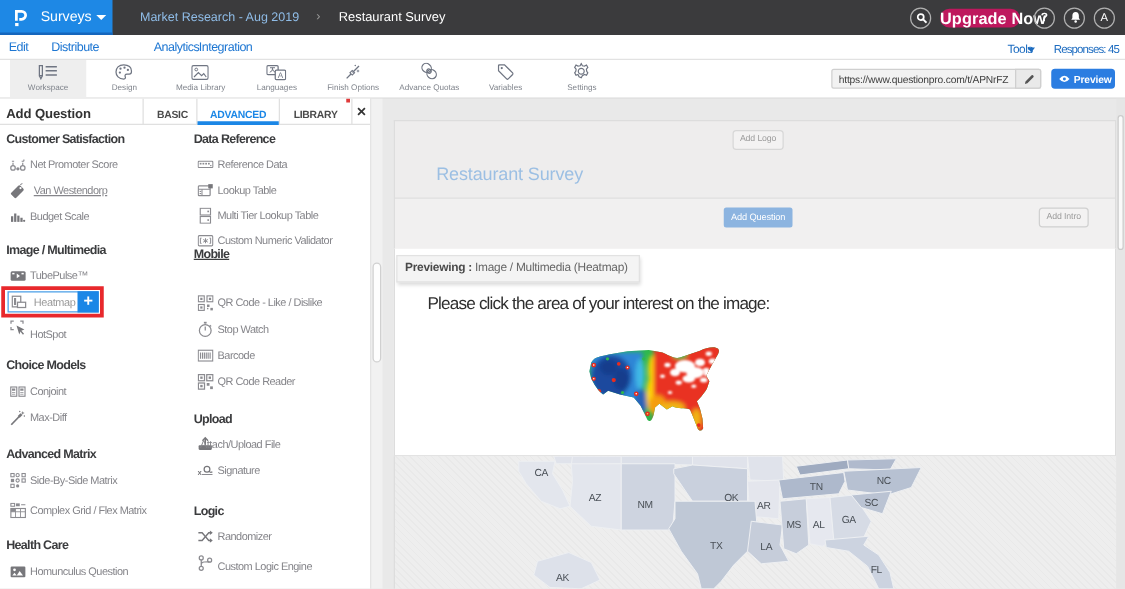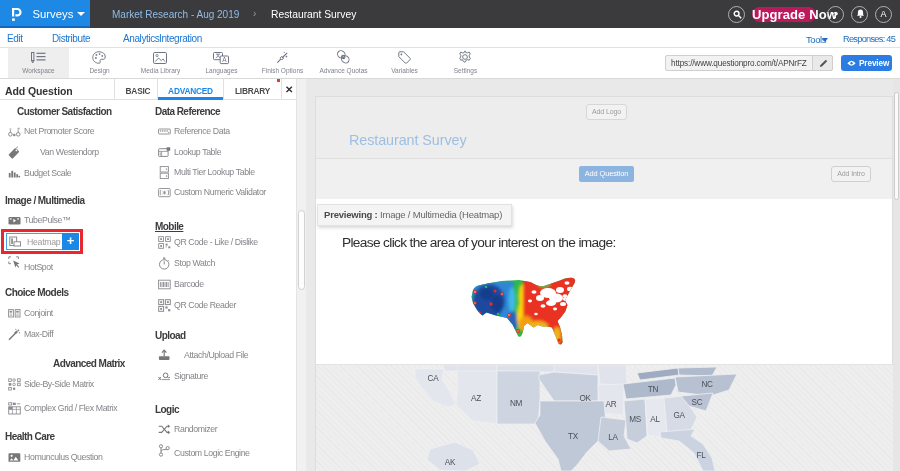--- a/index.html
+++ b/index.html
@@ -33,21 +33,21 @@
 <div class="abs" style="left:827px;top:5.5px;width:17px;height:17px;border:1.4px solid #b0b0b0;border-radius:50%;color:#fff;font-size:9.5px;font-weight:bold;text-align:center;line-height:15px;">?</div>
 <div class="abs" style="left:851px;top:5.5px;width:17px;height:17px;border:1.4px solid #b0b0b0;border-radius:50%;"></div>
 <svg class="abs" style="left:855.5px;top:9px;" width="9" height="10" viewBox="0 0 9 10">
     <path d="M4.5 0.5 C2.8 0.5 1.9 1.8 1.9 3.6 L1.9 5.4 L1 6.8 L8 6.8 L7.1 5.4 L7.1 3.6 C7.1 1.8 6.2 0.5 4.5 0.5 Z" fill="#fff"></path>
     <circle cx="4.5" cy="8.1" r="1" fill="#fff"></circle>
   </svg>
 <div class="abs" style="left:875px;top:5.5px;width:17px;height:17px;border:1.4px solid #b0b0b0;border-radius:50%;color:#fff;font-size:9px;text-align:center;line-height:15.5px;">A</div>
 
 <div class="abs" style="left:0;top:28px;width:900px;height:20px;background:#fff;border-bottom:1px solid #e2e2e2;"></div>
 <div class="abs" style="left:7px;top:33px;color:#1d76d2;font-size:10px;letter-spacing:-0.4px;border-bottom:1.5px solid #1d76d2;padding-bottom:12px;">Edit</div>
-<div class="abs" style="left:52px;top:33px;color:#1d76d2;font-size:10px;letter-spacing:-0.4px;">Distribute</div>
+<div class="abs" style="left:41px;top:33px;color:#1d76d2;font-size:10px;letter-spacing:-0.4px;">Distribute</div>
 <div class="abs" style="left:103px;top:33px;color:#1d76d2;font-size:10px;letter-spacing:-0.4px;margin-left:20px;">Analytics</div>
 <div class="abs" style="left:159px;top:33px;color:#1d76d2;font-size:10px;letter-spacing:-0.4px;">Integration</div>
 <div class="abs" style="left:796px;top:33.5px;color:#1d6cc0;font-size:9.5px;letter-spacing:-0.4px;margin-left:10px;">Tools</div>
 <div class="abs" style="left:822px;top:37.5px;width:0;height:0;border-left:3.5px solid transparent;border-right:3.5px solid transparent;border-top:4px solid #1d6cc0;"></div>
 <div class="abs" style="left:843px;top:33.5px;color:#1d6cc0;font-size:9.2px;letter-spacing:-0.7px;">Responses: 45</div>
 
 <div class="abs" style="left:0;top:48px;width:900px;height:31px;background:#fff;border-bottom:1px solid #d9d9d9;"></div>
 <div class="abs" style="left:8px;top:48px;width:61px;height:30px;background:#eeeeee;"></div>
 
 <svg class="abs" style="left:30px;top:52px" width="17" height="12" viewBox="0 0 17 12">
@@ -128,34 +128,34 @@
 <div class="abs" style="left:277px;top:79px;width:3px;height:3px;background:#e03a3a;"></div>
 <div class="abs" style="left:117px;top:85.5px;width:42px;text-align:center;color:#4a4a4a;font-size:8.3px;font-weight:bold;letter-spacing:-0.2px;">BASIC</div>
 <div class="abs" style="left:158px;top:85.5px;width:65px;text-align:center;color:#1b87e6;font-size:8.3px;font-weight:bold;letter-spacing:-0.2px;">ADVANCED</div>
 <div class="abs" style="left:158px;top:97px;width:65px;height:3px;background:#1b87e6;"></div>
 <div class="abs" style="left:224px;top:85.5px;width:57px;text-align:center;color:#4a4a4a;font-size:8.3px;font-weight:bold;letter-spacing:-0.2px;">LIBRARY</div>
 <div class="abs" style="left:285px;top:84px;color:#333;font-size:10px;font-weight:bold;">✕</div>
 
 <div class="abs" style="left:296px;top:79px;width:10px;height:392px;background:#f1f1f1;border-left:1px solid #e4e4e4;"></div>
 <div class="abs" style="left:297.5px;top:210px;width:7px;height:80px;background:#fdfdfd;border:1px solid #d0d0d0;border-radius:4px;"></div>
 
-<div class="abs hd" style="left:17px;top:105.5px;">Customer Satisfaction</div>
+<div class="abs hd" style="left:5px;top:105.5px;">Customer Satisfaction</div>
 <svg class="abs" style="left:8px;top:125.0px" width="13" height="13" viewBox="0 0 13 13">
     <circle cx="2.4" cy="9.3" r="1.8" fill="none" stroke="#8b8b90" stroke-width="1"></circle>
     <circle cx="6.3" cy="10" r="1.3" fill="#8b8b90"></circle>
     <circle cx="10.2" cy="9.3" r="1.8" fill="none" stroke="#8b8b90" stroke-width="1"></circle>
     <path d="M2.4 7.5 V5.2 M1.5 4 h1.8 M10.2 7.5 V5.2 M9.3 4 h1.8 M11.1 4 V2.6" stroke="#8b8b90" stroke-width="0.9" fill="none"></path>
   </svg>
 <div class="abs it" style="left:24px;top:126.0px;">Net Promoter Score</div>
 <svg class="abs" style="left:8px;top:146.0px" width="13" height="13" viewBox="0 0 13 13">
     <path d="M0.8 8.4 L6.6 2.6 Q7.5 1.7 8.4 2.6 L10.6 4.8 Q11.5 5.7 10.6 6.6 L4.8 12.4 Q4.2 12.8 3.6 12.2 L1 9.6 Q0.4 9 0.8 8.4 Z" fill="#77777b"></path>
     <circle cx="8.4" cy="4.4" r="0.9" fill="#fff"></circle>
     <path d="M8.2 1.9 L9.9 0.7" stroke="#8b8b90" stroke-width="0.9" fill="none"></path>
   </svg>
-<div class="abs it" style="left:40px;top:147.0px;">Van Westendorp</div>
+<div class="abs it" style="left:27px;top:147.0px;text-decoration:underline;">Van Westendorp</div>
 <svg class="abs" style="left:8px;top:166.5px" width="13" height="13" viewBox="0 0 13 13">
     <rect x="0.8" y="6" width="1.8" height="4.5" fill="#77777b"></rect>
     <rect x="3.3" y="3.8" width="1.8" height="6.7" fill="#77777b"></rect>
     <rect x="5.8" y="5.5" width="1.8" height="5" fill="#77777b"></rect>
     <rect x="8.3" y="7.2" width="1.8" height="3.3" fill="#77777b"></rect>
     <circle cx="11.3" cy="9.6" r="0.9" fill="#77777b"></circle>
   </svg>
 <div class="abs it" style="left:24px;top:167.5px;">Budget Scale</div>
 <div class="abs hd" style="left:5px;top:194.5px;">Image / Multimedia</div>
 <svg class="abs" style="left:8px;top:214.0px" width="13" height="13" viewBox="0 0 13 13">
@@ -191,21 +191,21 @@
   </svg>
 <div class="abs it" style="left:24px;top:308.0px;">Conjoint</div>
 <svg class="abs" style="left:8px;top:328.0px" width="13" height="13" viewBox="0 0 13 13">
     <path d="M1 11.8 L7.4 5.2" stroke="#77777b" stroke-width="1.4"></path>
     <path d="M7 5.5 L9.2 3.3" stroke="#77777b" stroke-width="2.2"></path>
     <path d="M10.2 0.8 l0.4 1.1 1.1 0.4 -1.1 0.4 -0.4 1.1 -0.4 -1.1 -1.1 -0.4 1.1 -0.4 Z" fill="#77777b"></path>
     <circle cx="11.5" cy="4.8" r="0.6" fill="#77777b"></circle>
     <circle cx="7.8" cy="1.2" r="0.55" fill="#77777b"></circle>
   </svg>
 <div class="abs it" style="left:24px;top:329.0px;">Max-Diff</div>
-<div class="abs hd" style="left:5px;top:358.0px;margin-left:48px;">Advanced Matrix</div>
+<div class="abs hd" style="left:5px;top:358.0px;">Advanced Matrix</div>
 <svg class="abs" style="left:8px;top:377.5px" width="13" height="13" viewBox="0 0 13 13">
     <rect x="0.7" y="0.8" width="2.6" height="2.6" fill="none" stroke="#8b8b90" stroke-width="0.85"></rect>
     <circle cx="6.1" cy="2.1" r="1.3" fill="none" stroke="#8b8b90" stroke-width="0.85"></circle>
     <rect x="9.6" y="0.8" width="2.6" height="2.6" fill="none" stroke="#8b8b90" stroke-width="0.85"></rect>
     <rect x="0.7" y="5.1" width="2.6" height="2.6" fill="#8b8b90"></rect>
     <circle cx="6.1" cy="6.4" r="1.3" fill="none" stroke="#8b8b90" stroke-width="0.85"></circle>
     <rect x="9.6" y="5.1" width="2.6" height="2.6" fill="none" stroke="#8b8b90" stroke-width="0.85"></rect>
     <rect x="0.7" y="9.4" width="2.6" height="2.6" fill="none" stroke="#8b8b90" stroke-width="0.85"></rect>
     <circle cx="6.1" cy="10.7" r="1.3" fill="#8b8b90"></circle>
   </svg>
@@ -251,21 +251,21 @@
     <rect x="7.9" y="2.5" width="1.3" height="1.3" fill="#8b8b90"></rect>
     <rect x="7.9" y="9.4" width="1.3" height="1.3" fill="#8b8b90"></rect>
   </svg>
 <div class="abs it" style="left:174px;top:167.0px;">Multi Tier Lookup Table</div>
 <svg class="abs" style="left:158px;top:186.0px" width="13" height="13" viewBox="0 0 13 13">
     <rect x="0.6" y="2.5" width="11.6" height="8.2" rx="0.9" fill="none" stroke="#8b8b90" stroke-width="0.9"></rect>
     <path d="M3.2 4.5 H2.3 V8.7 H3.2 M9.6 4.5 H10.5 V8.7 H9.6" fill="none" stroke="#8b8b90" stroke-width="0.8"></path>
     <path d="M6.4 4.6 v4 M4.6 5.6 l3.6 2.1 M8.2 5.6 l-3.6 2.1" stroke="#8b8b90" stroke-width="0.8"></path>
   </svg>
 <div class="abs it" style="left:174px;top:187.0px;">Custom Numeric Validator</div>
-<div class="abs hd" style="left:155px;top:221px;text-decoration:underline;">Mobile</div>
+<div class="abs hd" style="left:155px;top:198px;text-decoration:underline;">Mobile</div>
 <svg class="abs" style="left:158px;top:235.5px" width="13" height="13" viewBox="0 0 13 13">
     <rect x="0.7" y="0.7" width="4.7" height="4.7" fill="none" stroke="#8b8b90" stroke-width="0.9"></rect>
     <rect x="2.2" y="2.2" width="1.8" height="1.8" fill="#8b8b90"></rect>
     <rect x="7.6" y="0.7" width="4.7" height="4.7" fill="none" stroke="#8b8b90" stroke-width="0.9"></rect>
     <rect x="9.1" y="2.2" width="1.8" height="1.8" fill="#8b8b90"></rect>
     <rect x="0.7" y="7.6" width="4.7" height="4.7" fill="none" stroke="#8b8b90" stroke-width="0.9"></rect>
     <rect x="2.2" y="9.1" width="1.8" height="1.8" fill="#8b8b90"></rect>
     <rect x="7.6" y="7.6" width="2" height="2" fill="#8b8b90"></rect>
     <rect x="10.3" y="10.3" width="2" height="2" fill="#8b8b90"></rect>
     <rect x="7.6" y="10.3" width="1.1" height="1.1" fill="#8b8b90"></rect>
@@ -294,21 +294,21 @@
     <rect x="7.4" y="7.4" width="2.2" height="2.2" fill="#8b8b90"></rect>
     <rect x="10.1" y="10.1" width="2.2" height="2.2" fill="#8b8b90"></rect>
   </svg>
 <div class="abs it" style="left:174px;top:300.0px;">QR Code Reader</div>
 <div class="abs hd" style="left:155px;top:329.5px;">Upload</div>
 <svg class="abs" style="left:158px;top:349.0px" width="13" height="13" viewBox="0 0 13 13">
     <path d="M6.2 1.4 L6.2 7.2" stroke="#77777b" stroke-width="1.2"></path>
     <path d="M4 3.6 L6.2 1.2 L8.4 3.6" fill="none" stroke="#77777b" stroke-width="1.2"></path>
     <path d="M1.4 7.2 Q0.9 7.2 0.9 7.9 L0.9 10 Q0.9 10.9 1.8 10.9 L10.6 10.9 Q11.5 10.9 11.5 10 L11.5 7.9 Q11.5 7.2 11 7.2" fill="#77777b"></path>
   </svg>
-<div class="abs it" style="left:184px;top:350.0px;">Attach/Upload File</div>
+<div class="abs it" style="left:160px;top:350.0px;">Attach/Upload File</div>
 <svg class="abs" style="left:158px;top:370.0px" width="13" height="13" viewBox="0 0 13 13">
     <text x="0" y="10" font-size="6.2" fill="#77777b" font-weight="bold" font-family="Liberation Sans">x</text>
     <path d="M3.6 9.6 h8.4" stroke="#8b8b90" stroke-width="0.9"></path>
     <circle cx="7.6" cy="5.3" r="2.3" fill="none" stroke="#77777b" stroke-width="1"></circle>
     <path d="M9.2 6.9 Q10.4 8.5 11.9 7.4" fill="none" stroke="#77777b" stroke-width="1"></path>
   </svg>
 <div class="abs it" style="left:174px;top:371.0px;">Signature</div>
 <div class="abs hd" style="left:155px;top:403.5px;">Logic</div>
 <svg class="abs" style="left:158px;top:423.0px" width="13" height="13" viewBox="0 0 13 13">
     <path d="M0.7 3.2 h3 l5.3 6.2 h2.1" fill="none" stroke="#77777b" stroke-width="1.1"></path>

